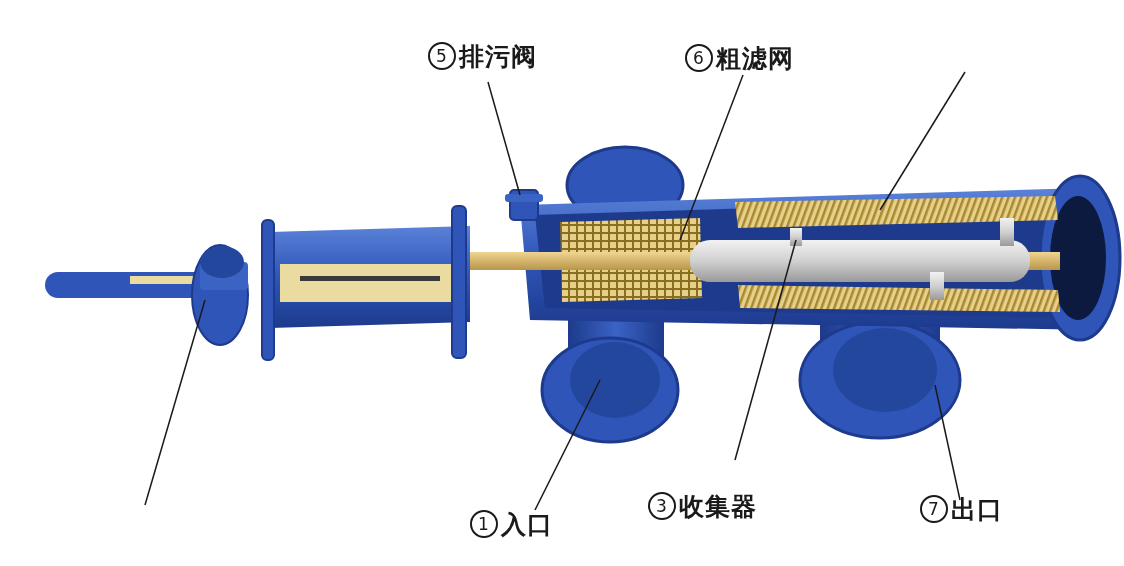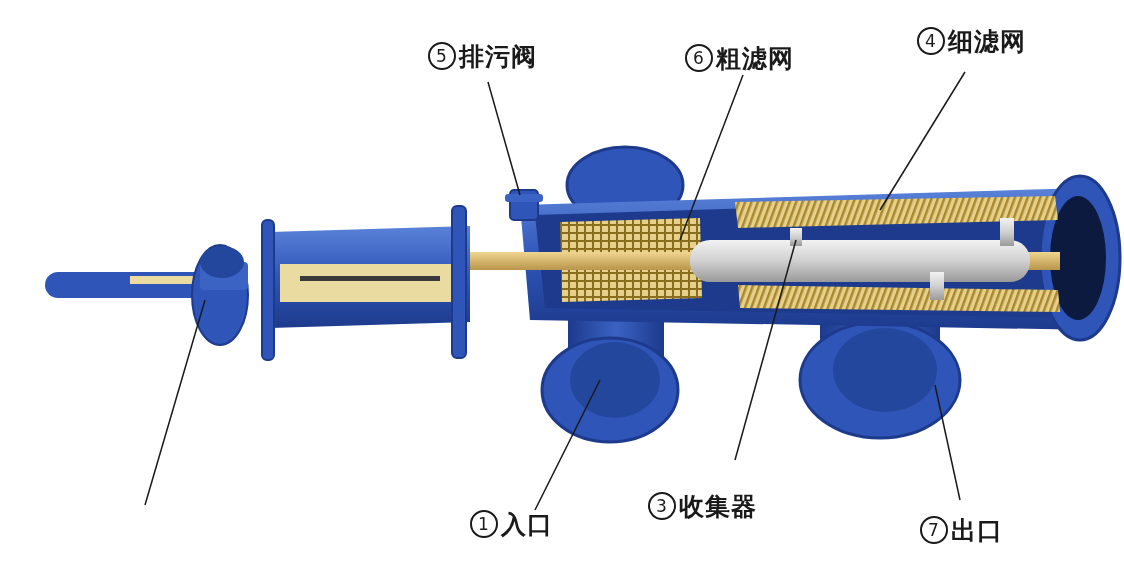--- a/index.html
+++ b/index.html
@@ -111,25 +111,22 @@
       <line x1="935" y1="385" x2="960" y2="500"></line>
     </g>
   </svg>
 
   <div class="label" style="left:428px;top:40px;">
     <span class="num">5</span><span>排污阀</span>
   </div>
   <div class="label" style="left:685px;top:42px;">
     <span class="num">6</span><span>粗滤网</span>
   </div>
-  <div class="label" style="left:917px;top:25px;">
-    <span class="num">4</span><span>细滤网</span>
-  </div>
   <div class="label" style="left:470px;top:508px;">
     <span class="num">1</span><span>入口</span>
   </div>
   <div class="label" style="left:648px;top:490px;">
     <span class="num">3</span><span>收集器</span>
   </div>
-  <div class="label" style="left:920px;top:514px;">
+  <div class="label" style="left:920px;top:493px;">
     <span class="num">7</span><span>出口</span>
   </div>
 </div>
 
 </body></html>

